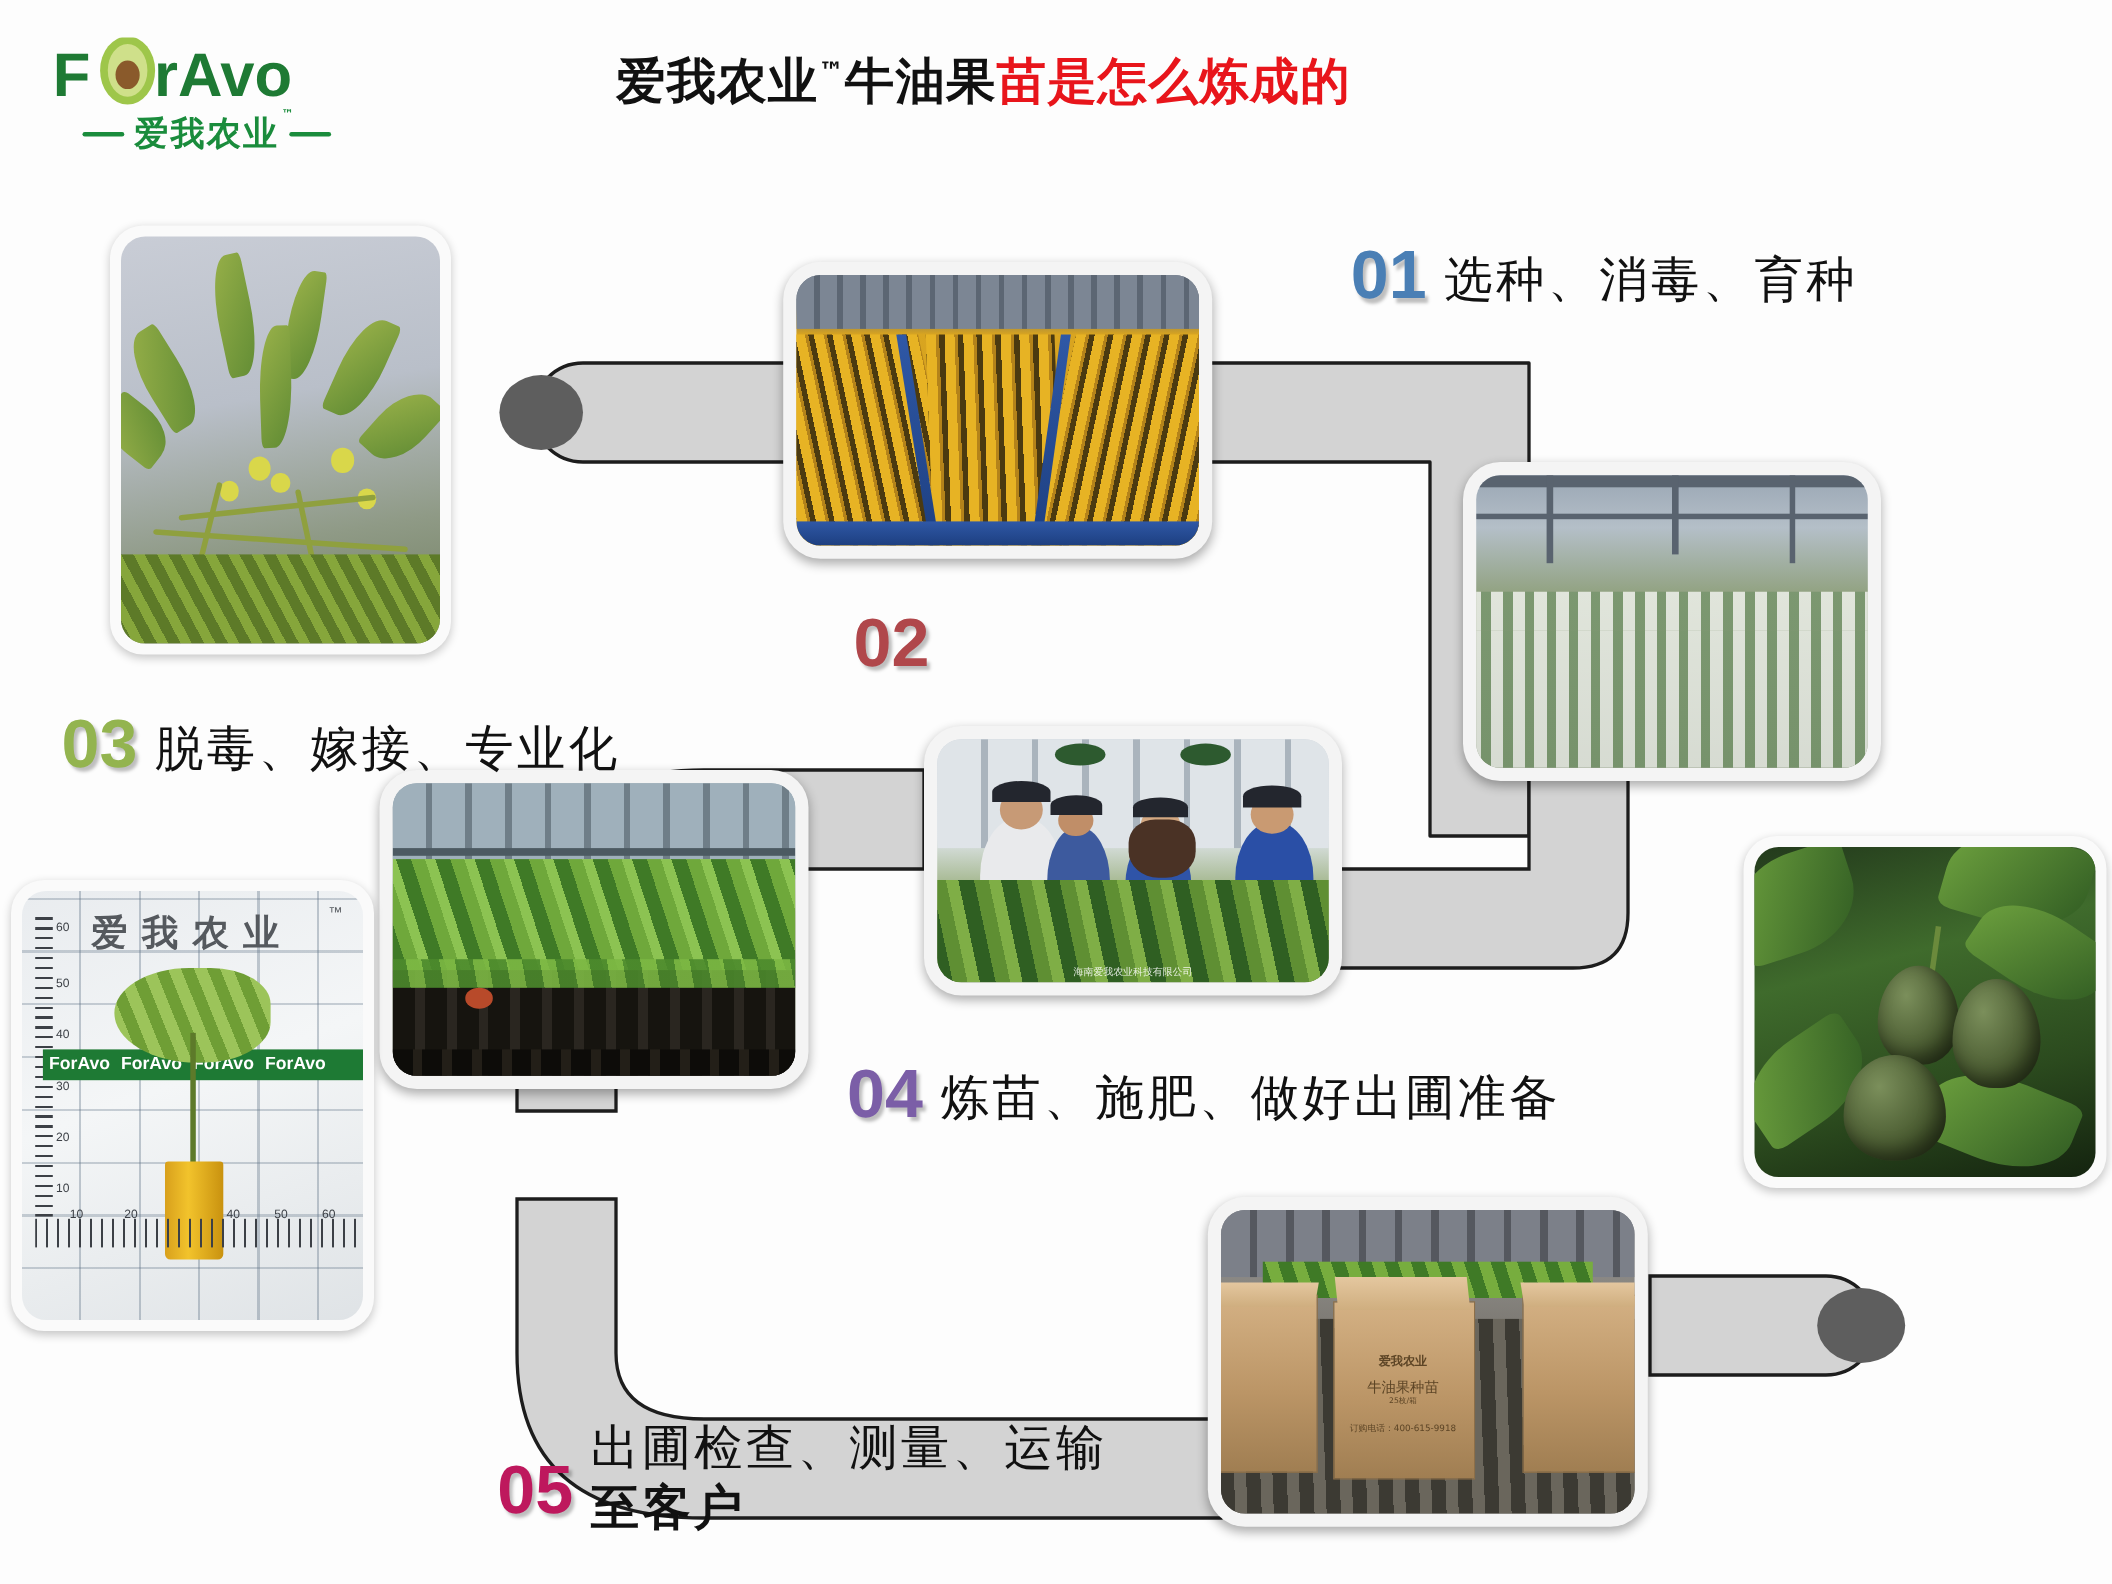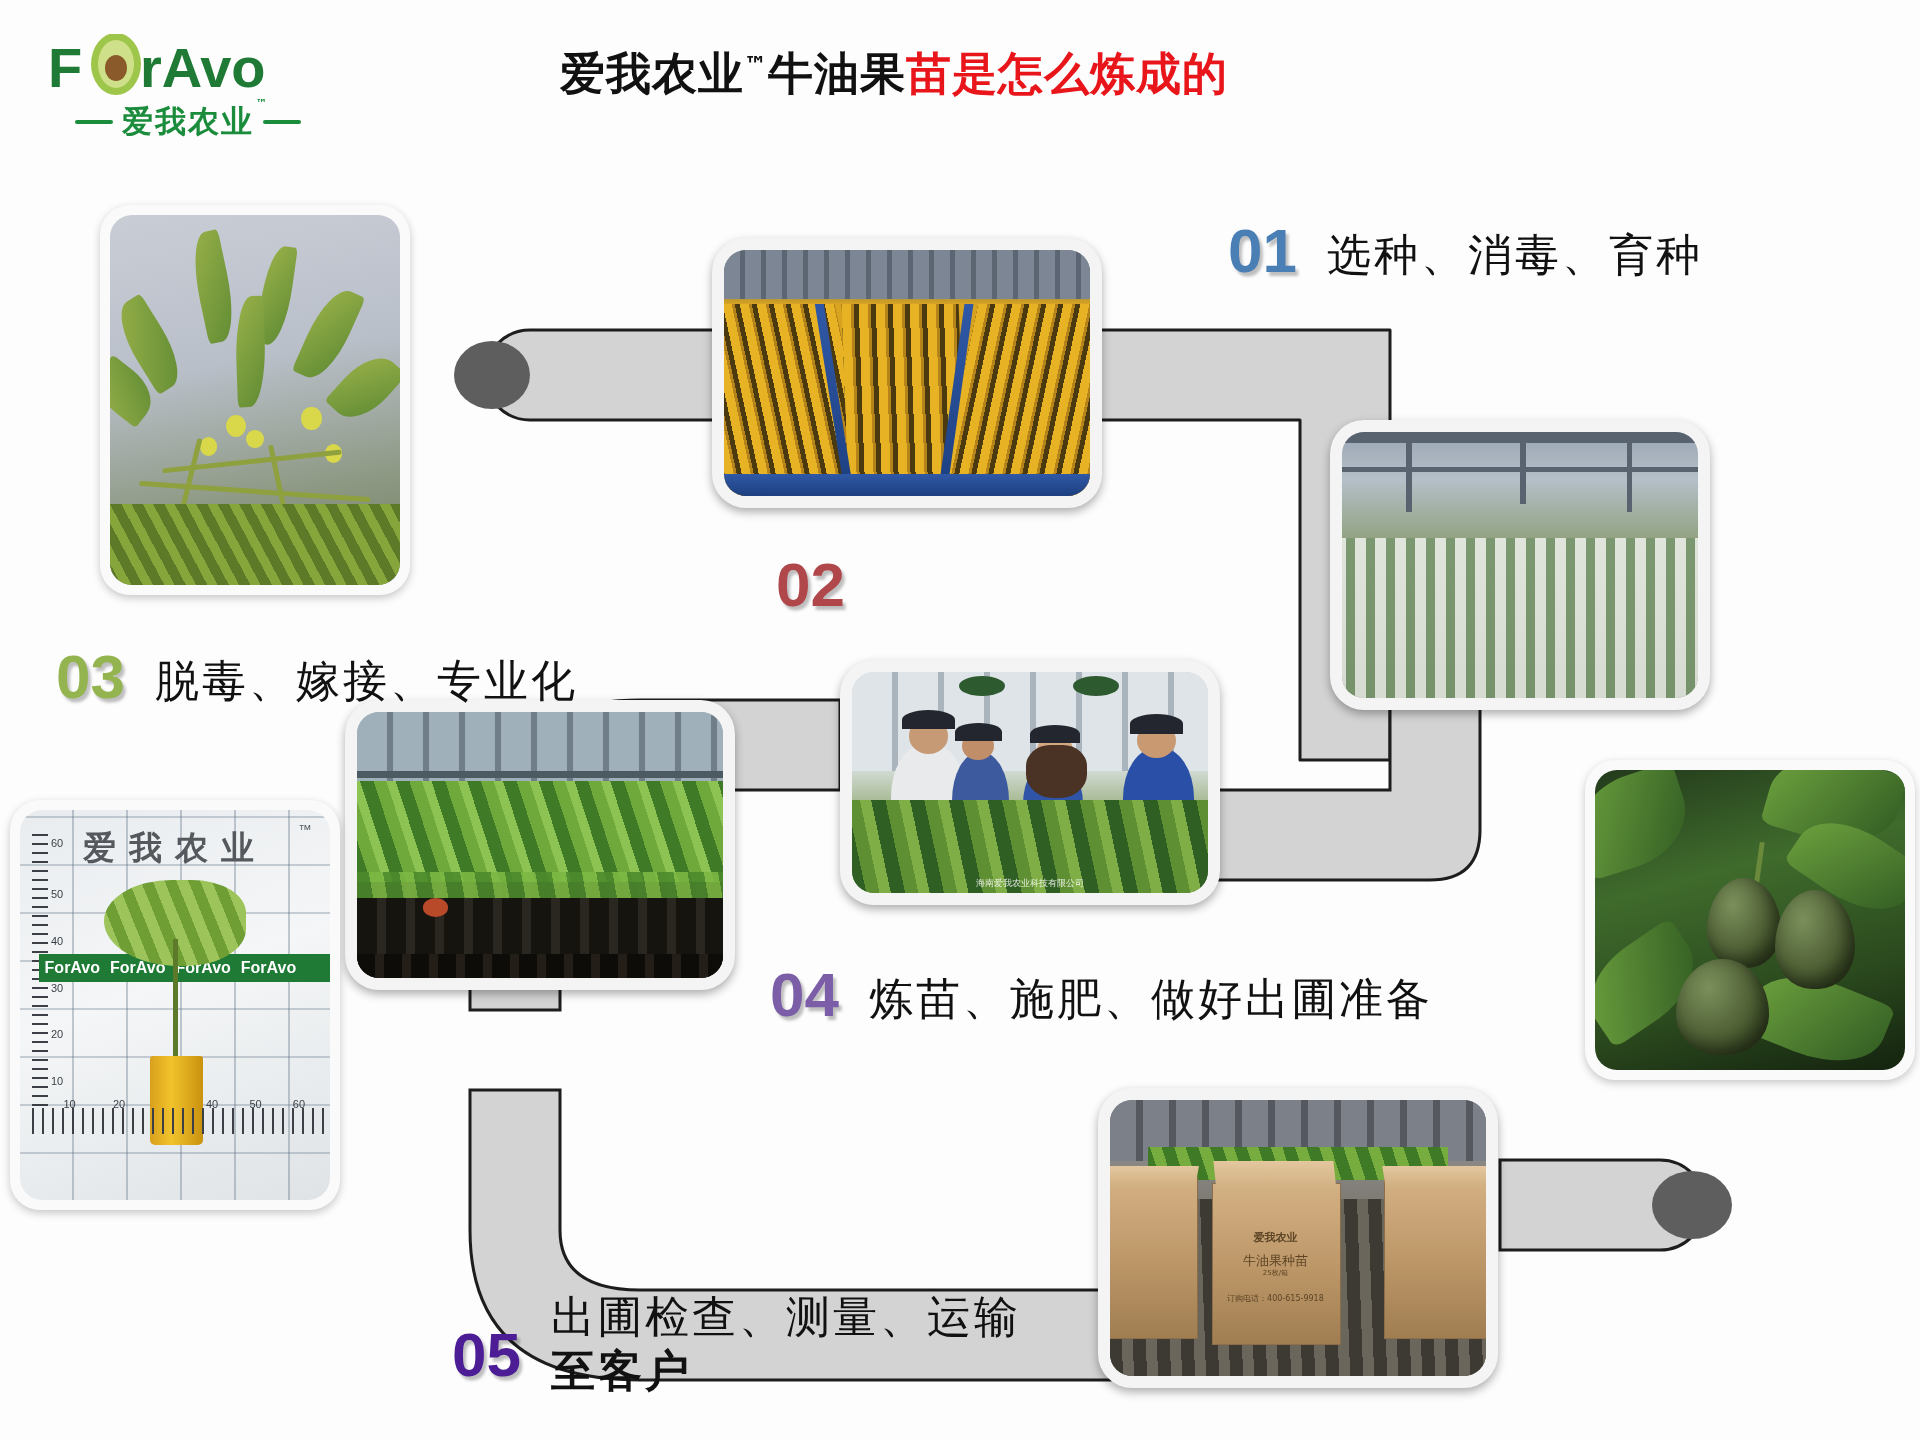--- a/index.html
+++ b/index.html
@@ -31,21 +31,21 @@
   
   .ribbon{position:absolute;left:0;top:0;width:1920px;height:1440px;pointer-events:none;}
 
   
   .frame{position:absolute;border-radius:34px;background:#f4f4f4;
     box-shadow:0 4px 10px rgba(0,0,0,.32);padding:12px;box-sizing:border-box;}
   .frame.plain{background:#fafafa;box-shadow:0 3px 9px rgba(0,0,0,.22);padding:10px;border-radius:30px;}
   .photo{width:100%;height:100%;border-radius:22px;overflow:hidden;position:relative;}
 
   
-  .cap{position:absolute;display:flex;align-items:flex-start;gap:30px;white-space:nowrap;}
+  .cap{position:absolute;display:flex;align-items:flex-start;gap:16px;white-space:nowrap;}
   .num{font-size:62px;font-weight:bold;line-height:.95;
     font-family:"Liberation Sans",sans-serif;
     text-shadow:3px 4px 3px rgba(0,0,0,.25);}
   .capt{font-size:44px;color:#111;line-height:1.22;letter-spacing:3px;
     font-family:"DejaVu Sans",sans-serif;padding-top:6px;}
   .capt .l2{display:block;font-weight:bold;}
 
   
   .p-flower{background:linear-gradient(170deg,#c9cdd6 0%,#b9bfc9 40%,#8f9a86 72%,#6f7d5c 100%);}
   .leafy{position:absolute;background:linear-gradient(120deg,#9bb24a,#5e8a33);
@@ -349,20 +349,20 @@
     <span class="num" style="color:#93b44f;">03</span>
     <span class="capt">脱毒、嫁接、专业化</span>
   </div>
 
   <div class="cap" style="left:770px;top:966px;">
     <span class="num" style="color:#7b5ea7;">04</span>
     <span class="capt">炼苗、施肥、做好出圃准备</span>
   </div>
 
   <div class="cap" style="left:452px;top:1290px;">
-    <span class="num" style="color:#4c1d95;padding-top:36px;">05</span>
+    <span class="num" style="color:#be185d;padding-top:36px;">05</span>
     <span class="capt" style="padding-top:0;">
       <span>出圃检查、测量、运输</span>
       <span class="l2">至客户</span>
     </span>
   </div>
 
 </div>
 
 </body></html>

